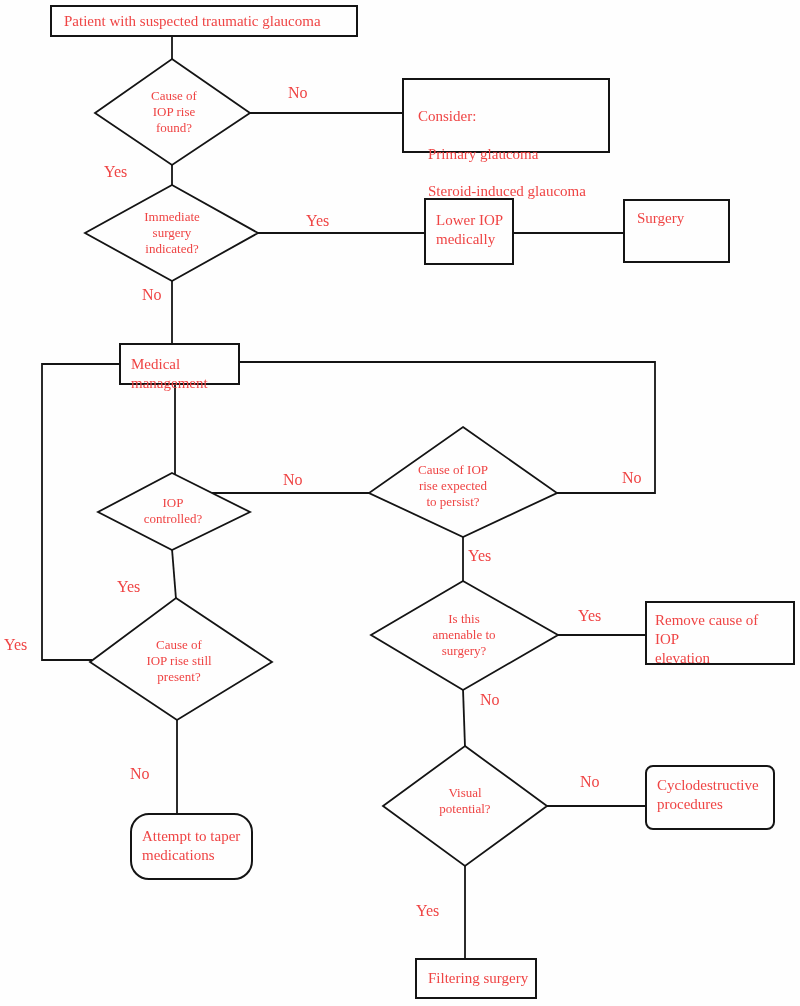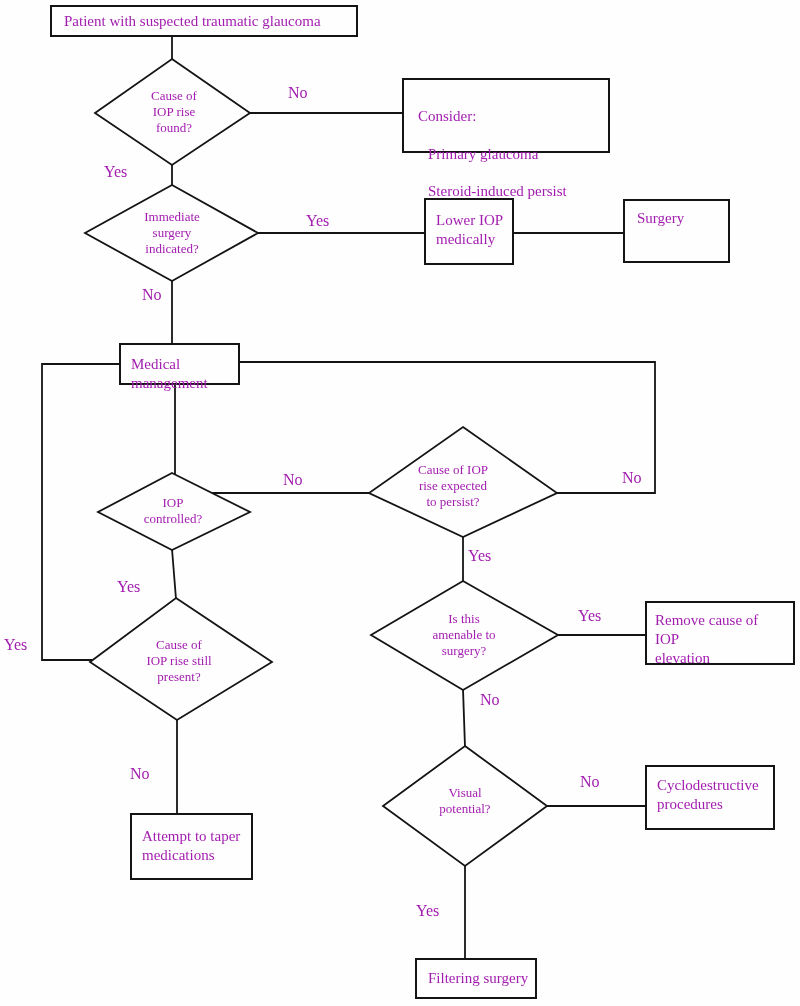--- a/index.html
+++ b/index.html
@@ -6,21 +6,21 @@
     margin: 0;
     padding: 0;
     background: #ffffff;
   }
   .canvas {
     position: relative;
     width: 800px;
     height: 1006px;
     background: #fefefe;
     font-family: "Liberation Serif", "DejaVu Serif", serif;
-    color: #a21caf;
+    color: #ef4444;
     overflow: hidden;
   }
   .canvas svg {
     position: absolute;
     left: 0;
     top: 0;
   }
   .box {
     position: absolute;
     border: 2px solid #141414;
@@ -87,38 +87,38 @@
       <polygon points="465,746 547,806 465,866 383,806"></polygon>
       <polygon points="176,598 272,662 177,720 90,662"></polygon>
     </g>
   </svg>
 
   <div class="box vcenter" style="left:50px; top:5px; width:308px; height:32px; padding:0 0 0 12px;">Patient with suspected traumatic glaucoma</div>
 
   <div class="box" style="left:402px; top:78px; width:208px; height:75px; padding:8px 6px 0 14px;">
     <span class="consider-line">Consider:</span>
     <span class="consider-line indent">Primary glaucoma</span>
-    <span class="consider-line indent">Steroid-induced persist</span>
+    <span class="consider-line indent">Steroid-induced glaucoma</span>
   </div>
 
   <div class="box" style="left:424px; top:198px; width:90px; height:67px; padding:11px 4px 0 10px;">Lower IOP
 medically</div>
 
   <div class="box" style="left:623px; top:199px; width:107px; height:64px; padding:8px 4px 0 12px;">Surgery</div>
 
   <div class="box" style="left:119px; top:343px; width:121px; height:42px; padding:10px 4px 0 10px;">Medical
 management</div>
 
   <div class="box" style="left:645px; top:601px; width:150px; height:64px; padding:8px 20px 0 8px;">Remove cause of IOP
 elevation</div>
 
-  <div class="box" style="left:645px; top:765px; width:130px; height:65px; padding:9px 4px 0 10px;">Cyclodestructive
+  <div class="box" style="left:645px; top:765px; width:130px; height:65px; padding:9px 4px 0 10px;border-radius:8px;">Cyclodestructive
 procedures</div>
 
-  <div class="box" style="left:130px; top:813px; width:123px; height:67px; padding:12px 4px 0 10px;">Attempt to taper
+  <div class="box" style="left:130px; top:813px; width:123px; height:67px; padding:12px 4px 0 10px;border-radius:19px;">Attempt to taper
 medications</div>
 
   <div class="box vcenter" style="left:415px; top:958px; width:122px; height:41px; padding:0 0 0 11px;">Filtering surgery</div>
 
   <div class="dtext" style="left:174px; top:112px;">Cause of
 IOP rise
 found?</div>
   <div class="dtext" style="left:172px; top:233px;">Immediate
 surgery
 indicated?</div>

